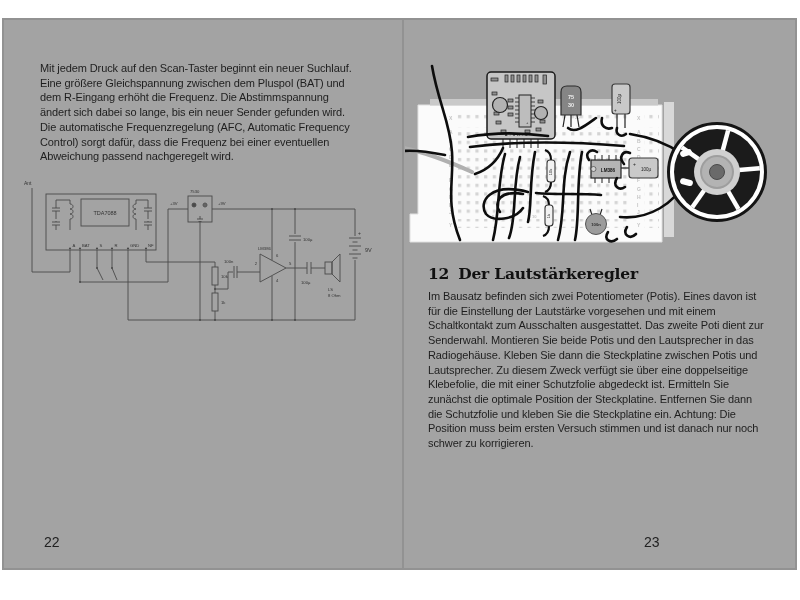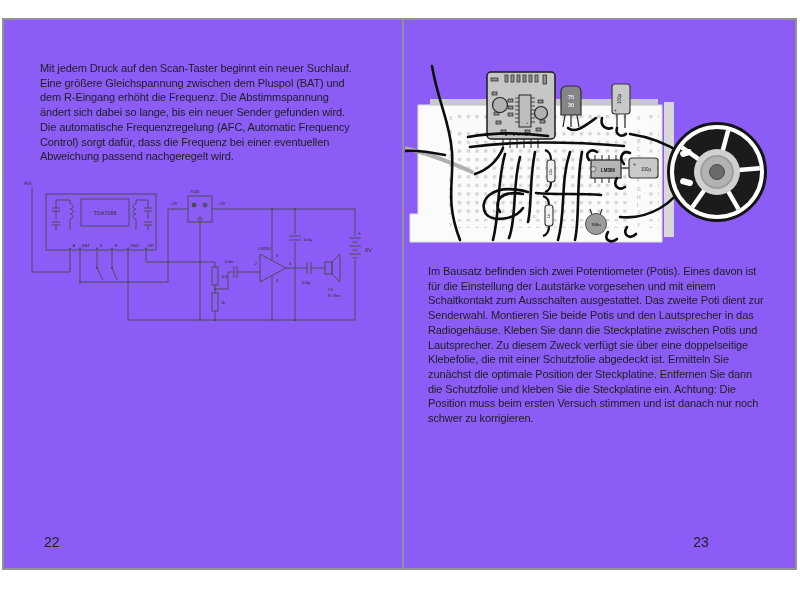--- a/index.html
+++ b/index.html
@@ -1,31 +1,31 @@
 <!DOCTYPE html>
 <html><head>
 <meta charset="utf-8">
 <style>
   html,body{margin:0;padding:0;background:#fff;}
   .stage{position:relative;width:800px;height:600px;background:#ffffff;overflow:hidden;
          font-family:"Liberation Sans",sans-serif;}
   .spread{position:absolute;left:2px;top:18px;width:791px;height:548px;
-          border:2px solid #929292;background:#8b5cf6;}
+          border:2px solid #929292;background:#a3a3a3;}
   .gutter{position:absolute;left:398px;top:0;bottom:0;width:2px;background:#929292;}
   .body-text{font-size:11px;line-height:14.7px;color:#1e1e1e;font-weight:500;
              letter-spacing:-0.1px;margin:0;}
   .left-col{position:absolute;left:36px;top:41px;width:322px;}
   .right-col{position:absolute;left:424px;top:244px;width:341px;}
   .heading{font-family:"DejaVu Serif",serif;font-weight:bold;font-size:15.5px;
            color:#111;margin:0 0 6px 0;letter-spacing:-0.2px;}
   .heading .num{margin-right:9px;}
   .right-col p + p{margin-top:16px;}
   .pagenum{position:absolute;top:514px;font-size:14px;font-weight:500;color:#222;}
   .pagenum.pn-left{left:40px;text-align:right;}
-  .pagenum.pn-right{left:640px;width:114px;text-align:center;}
+  .pagenum.pn-right{left:640px;width:114px;text-align:left;}
   svg{position:absolute;}
   .schematic{left:14px;top:152px;}
   .breadboard{left:401px;top:2px;}
   svg text{font-family:"Liberation Sans",sans-serif;}
 </style>
 </head>
 <body>
 
 <div class="stage">
   <div class="spread">
@@ -293,18 +293,21 @@
         <circle cx="312" cy="150" r="23" fill="#d0d0d0"></circle>
         <circle cx="312" cy="150" r="17" fill="#9e9e9e"></circle>
         <circle cx="312" cy="150" r="15" fill="#b3b3b3"></circle>
         <circle cx="312" cy="150" r="7.5" fill="#6a6a6a" stroke="#4a4a4a" stroke-width="1"></circle>
         <rect x="275" y="128" width="12" height="6" rx="3" fill="#ffffff" transform="rotate(-18 281 131)"></rect>
         <rect x="275" y="157" width="13" height="6" rx="3" fill="#ffffff" transform="rotate(14 281 160)"></rect>
       </g>
     </svg>
 
     <div class="right-col">
+      <h2 class="heading">
+        <span class="num">12</span><span>Der Lautstärkeregler</span>
+      </h2>
       <p class="body-text">Im Bausatz befinden sich zwei Potentiometer (Potis). Eines davon ist für die Einstellung der Lautstärke vorgesehen und mit einem Schaltkontakt zum Ausschalten ausgestattet. Das zweite Poti dient zur Senderwahl. Montieren Sie beide Potis und den Lautsprecher in das Radiogehäuse. Kleben Sie dann die Steckplatine zwischen Potis und Lautsprecher. Zu diesem Zweck verfügt sie über eine doppelseitige Klebefolie, die mit einer Schutzfolie abgedeckt ist. Ermitteln Sie zunächst die optimale Position der Steckplatine. Entfernen Sie dann die Schutzfolie und kleben Sie die Steckplatine ein. Achtung: Die Position muss beim ersten Versuch stimmen und ist danach nur noch schwer zu korrigieren.</p>
     </div>
 
     <div class="pagenum pn-right">23</div>
   </div>
 </div>
 
 </body></html>

